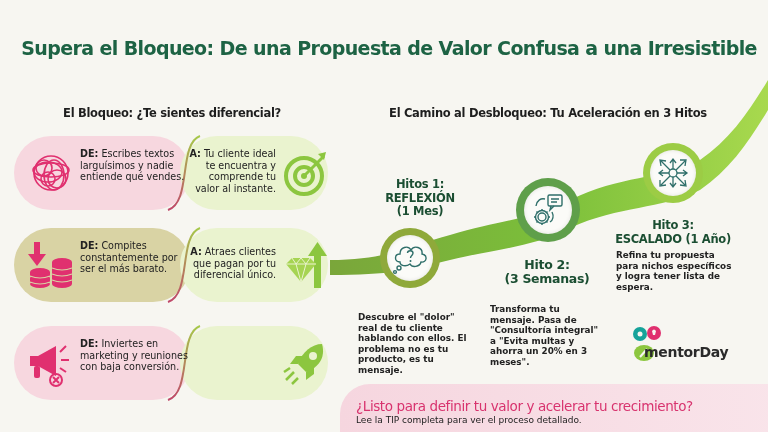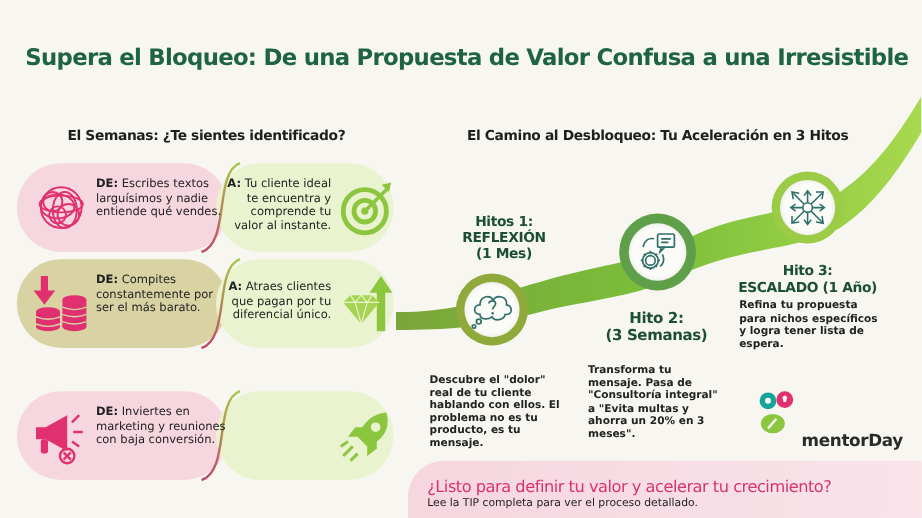--- a/index.html
+++ b/index.html
@@ -70,31 +70,30 @@
   .cta-title {
     position: absolute; left: 356px; top: 398px; font-size: 13.5px; font-weight: normal;
     color: #d8336e; letter-spacing: -0.4px;
   }
   .cta-sub {
     position: absolute; left: 356px; top: 415px; font-size: 9px; color: #222;
   }
 
   .logo { position: absolute; left: 632px; top: 325px; width: 120px; height: 42px; }
   .logo-text {
-    position: absolute; left: 668px; top: 344px; font-size: 14px; font-weight: bold; color: #2a2a2a;
+    position: absolute; left: 644px; top: 344px; font-size: 14px; font-weight: bold; color: #2a2a2a;
     letter-spacing: -0.3px;
-    margin-top: 16px;
   }
 </style>
 </head>
 <body>
 
 <div class="title">Supera el Bloqueo: De una Propuesta de Valor Confusa a una Irresistible</div>
 
-<div class="sec-title sec-left">El Semanas: ¿Te sientes identificado?</div>
+<div class="sec-title sec-left">El Bloqueo: ¿Te sientes diferencial?</div>
 <div class="sec-title sec-right">El Camino al Desbloqueo: Tu Aceleración en 3 Hitos</div>
 
 <div class="row" style="top:136px;">
   <div class="pill-de pink"></div>
   <div class="pill-a"></div>
   <svg class="connector" viewBox="0 0 40 82">
     <defs>
         <linearGradient id="cg1" x1="0" y1="1" x2="0" y2="0">
           <stop offset="0" stop-color="#c0486a"></stop>
           <stop offset="1" stop-color="#a6c94a"></stop>
@@ -119,21 +118,21 @@
     <g fill="none" stroke="#8cc63f" stroke-width="4">
       <circle cx="22" cy="28" r="18"></circle>
         <circle cx="22" cy="28" r="9"></circle>
     </g>
     <circle cx="22" cy="28" r="3" fill="#8cc63f"></circle>
     <path d="M22 28 L42 8" stroke="#8cc63f" stroke-width="3"></path>
     <path d="M36 6 L44 4 L42 12 Z" fill="#8cc63f"></path>
   </svg>
 </div>
 
-<div class="row" style="top:216px;">
+<div class="row" style="top:228px;">
   <div class="pill-de olive"></div>
   <div class="pill-a"></div>
   <svg class="connector" viewBox="0 0 40 82">
     <path d="M4 78 C 28 70, 14 12, 36 4" stroke="url(#cg1)" stroke-width="2" fill="none"></path>
   </svg>
   <svg class="icon icon-de" viewBox="0 0 50 50">
     <g fill="#e0306f">
       <rect x="8" y="2" width="6" height="14"></rect>
         <path d="M2 14 L20 14 L11 26 Z"></path>
       <ellipse cx="14" cy="32" rx="10" ry="4"></ellipse>

